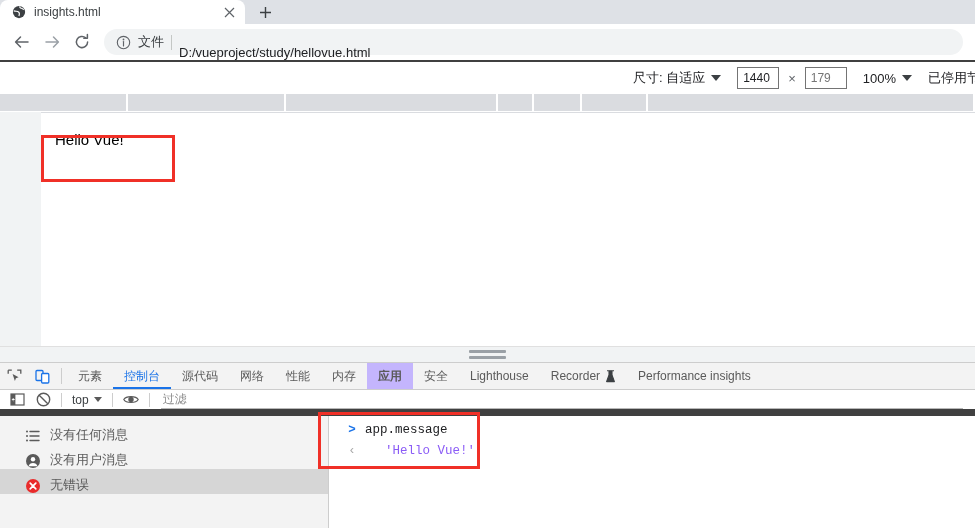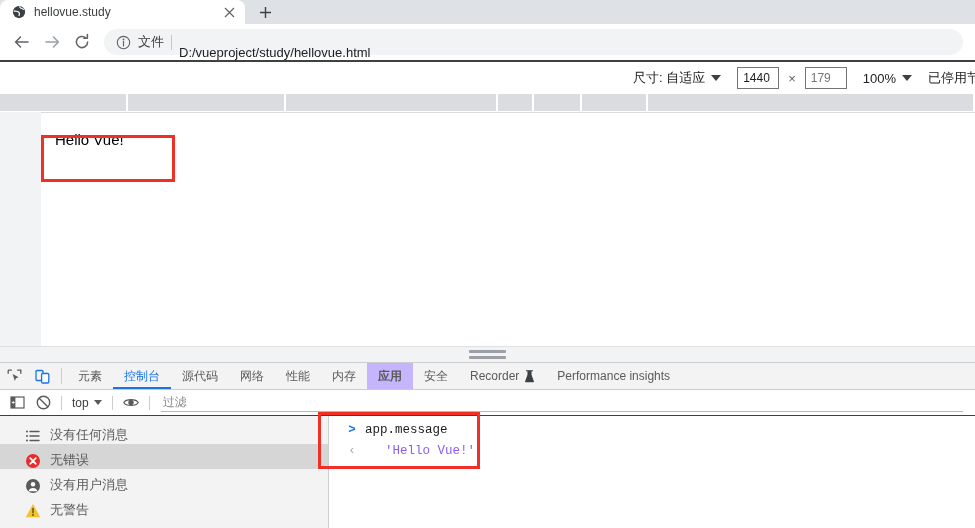--- a/index.html
+++ b/index.html
@@ -141,21 +141,21 @@
   .dt-tab.selected { color: #1a73e8; }
   .dt-tab.selected::after {
     content: ""; position: absolute; left: 0; right: 0; bottom: 0;
     height: 2px; background: #1a73e8;
   }
   .dt-tab.hovered { background: #c4b5fd; font-weight: bold; }
   .flask { width: 11px; height: 13px; margin-left: 5px; flex: none; }
 
   .console-toolbar {
     height: 26px; background: #ffffff; display: flex; align-items: center;
-    padding: 0 4px; gap: 0; border-bottom: 1px solid #404040; flex: none;
+    padding: 0 4px; gap: 0; border-bottom: 7px solid #404040; flex: none;
   }
   .ct-btn {
     width: 26px; height: 22px; display: flex; align-items: center;
     justify-content: center; color: #5a5a5a; flex: none;
   }
   .ct-sep { width: 1px; height: 14px; background: #cdcdcd; margin: 0 5px; flex: none; }
   .ct-select {
     display: flex; align-items: center; gap: 5px; padding: 0 5px;
     font-size: 12px; color: #3c4043;
   }
@@ -196,21 +196,21 @@
 
 <div class="browser">
 
   <div class="tabstrip">
     <div class="tab">
       <svg class="tab-favicon" viewBox="0 0 16 16">
         <circle cx="8" cy="8" r="7" fill="#3c4043"></circle>
         <path d="M2 6.5c2 1 4 .4 5.5 1.5s1 3 .4 4.6" stroke="#ffffff" stroke-width="1.3" fill="none"></path>
         <path d="M9 1.6c-.4 1.4.4 2 1.6 2.1s2.4.6 2.6 2" stroke="#ffffff" stroke-width="1.3" fill="none"></path>
       </svg>
-      <span class="tab-title">hellovue.study</span>
+      <span class="tab-title">insights.html</span>
       <span class="tab-close">
         <svg width="11" height="11" viewBox="0 0 11 11">
           <path d="M1 1 L10 10 M10 1 L1 10" stroke="#5f6368" stroke-width="1.2" fill="none"></path>
         </svg>
       </span>
     </div>
     <div class="newtab">
       <svg width="13" height="13" viewBox="0 0 13 13">
         <path d="M6.5 1 V12 M1 6.5 H12" stroke="#3c4043" stroke-width="1.4" fill="none"></path>
       </svg>
@@ -324,20 +324,23 @@
       <div class="dt-tab">
           <span>内存</span>
         </div>
       <div class="dt-tab hovered">
           <span>应用</span>
         </div>
       <div class="dt-tab">
           <span>安全</span>
         </div>
       <div class="dt-tab">
+          <span>Lighthouse</span>
+        </div>
+      <div class="dt-tab">
         <span>Recorder</span>
         <svg class="flask" viewBox="0 0 11 13">
           <path d="M2 .8 H9 M4 .8 V5 L1.6 11.6 H9.4 L7 5 V.8" fill="#3c4043" stroke="#3c4043" stroke-width="1.1" stroke-linejoin="round"></path>
         </svg>
       </div>
       <div class="dt-tab">
           <span>Performance insights</span>
         </div>
     </div>
 
@@ -377,45 +380,37 @@
         <div class="cs-item">
           <svg class="cs-ic" viewBox="0 0 16 16">
             <path d="M5 3.5 H14 M5 8 H14 M5 12.5 H14" stroke="#5a5a5a" stroke-width="1.4" stroke-linecap="round"></path>
             <circle cx="2" cy="3.5" r="1" fill="#5a5a5a"></circle>
             <circle cx="2" cy="8" r="1" fill="#5a5a5a"></circle>
             <circle cx="2" cy="12.5" r="1" fill="#5a5a5a"></circle>
           </svg>
           <span>没有任何消息</span>
         </div>
 
-        <div class="cs-item sel">
-          <svg class="cs-ic" viewBox="0 0 16 16">
-            <circle cx="8" cy="8" r="7" fill="#e92b2b"></circle>
-            <path d="M5.2 5.2 L10.8 10.8 M10.8 5.2 L5.2 10.8" stroke="#ffffff" stroke-width="1.7" stroke-linecap="round"></path>
-          </svg>
-          <span>无错误</span>
-        </div>
-
         <div class="cs-item">
           <svg class="cs-ic" viewBox="0 0 16 16">
             <circle cx="8" cy="8" r="7" fill="#5a5a5a"></circle>
             <circle cx="8" cy="6.2" r="2.2" fill="#ffffff"></circle>
             <path d="M3.6 13.2 a4.6 4.6 0 0 1 8.8 0" fill="#ffffff"></path>
           </svg>
           <span>没有用户消息</span>
         </div>
 
-        <div class="cs-item">
+        <div class="cs-item sel">
           <svg class="cs-ic" viewBox="0 0 16 16">
-            <path d="M8 1 L15.2 14.2 H.8 Z" fill="#f2c230"></path>
-            <path d="M8 5.4 V9.8" stroke="#6b5200" stroke-width="1.5" stroke-linecap="round"></path>
-            <circle cx="8" cy="12" r=".95" fill="#6b5200"></circle>
+            <circle cx="8" cy="8" r="7" fill="#e92b2b"></circle>
+            <path d="M5.2 5.2 L10.8 10.8 M10.8 5.2 L5.2 10.8" stroke="#ffffff" stroke-width="1.7" stroke-linecap="round"></path>
           </svg>
-          <span>无警告</span>
-        </div>
+          <span>无错误</span>
+        </div>
+
 
       </div>
 
       <div class="console-messages">
         <div class="cm-row">
           <span class="cm-arrow input">&gt;</span>
           <span class="cm-text-input">app.message</span>
         </div>
         <div class="cm-row">
           <span class="cm-arrow output">‹</span>

